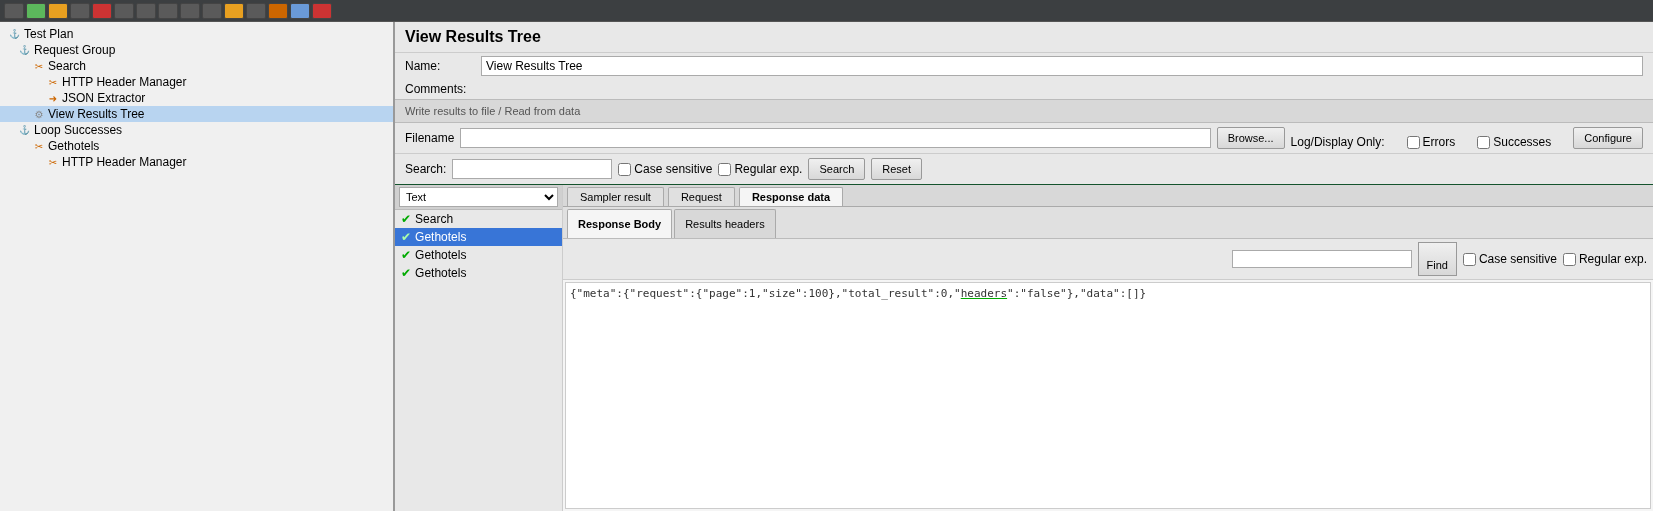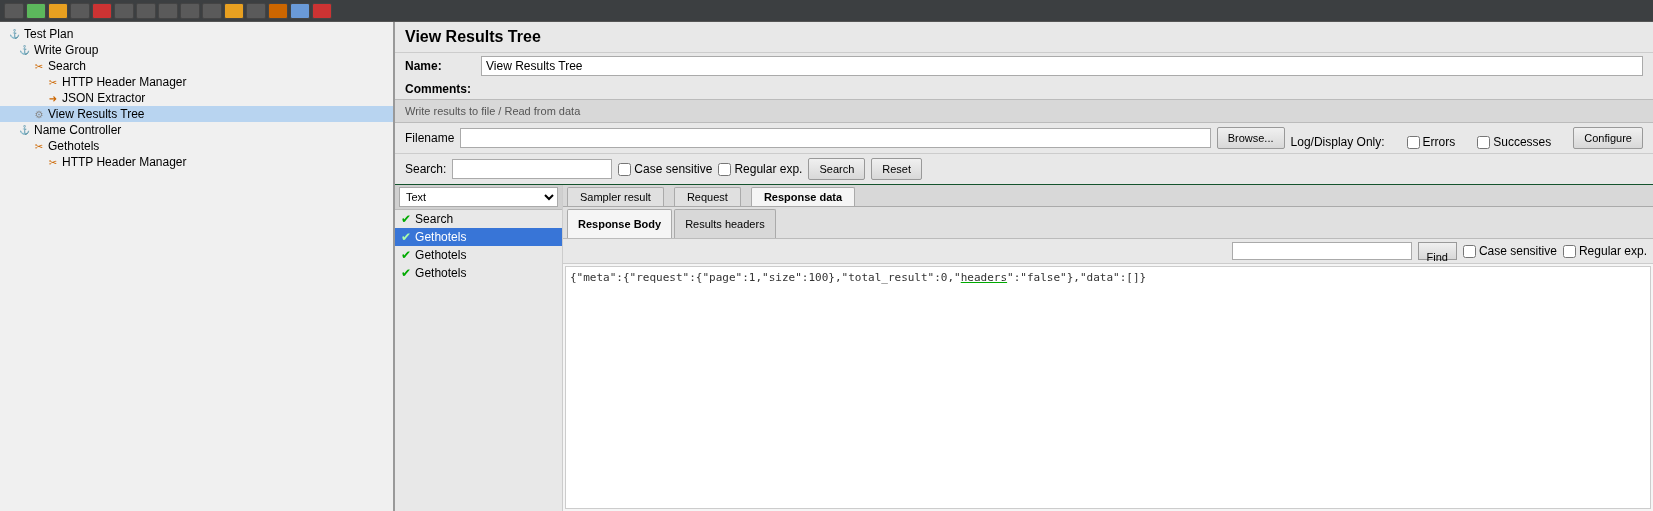--- a/index.html
+++ b/index.html
@@ -27,21 +27,21 @@
     .arrow-icon { color: #cc6600; }
     .gear-icon { color: #888; }
 
     
     .content-panel { flex: 1; background: #f5f5f5; display: flex; flex-direction: column; overflow: hidden; }
 
     .view-header { background: #e8e8e8; border-bottom: 1px solid #ccc; padding: 6px 10px; }
     .view-title { font-size: 16px; font-weight: bold; color: #000; }
 
     .form-row { display: flex; align-items: center; padding: 3px 10px; gap: 6px; background: #e8e8e8; }
-    .form-label { font-size: 12px; font-weight: bold; min-width: 70px; }
+    .form-label { font-size: 12px; font-weight: normal; min-width: 70px; }
     .form-input { flex: 1; height: 20px; border: 1px solid #aaa; background: #fff; padding: 0 4px; font-size: 12px; }
     .form-section { padding: 4px 10px; background: #d8d8d8; border-top: 1px solid #bbb; border-bottom: 1px solid #bbb; }
     .form-section-title { font-size: 11px; color: #555; }
 
     .file-row { display: flex; align-items: center; padding: 4px 10px; gap: 6px; background: #e8e8e8; border-bottom: 1px solid #ccc; }
     .file-label { font-size: 12px; }
     .file-input { flex: 1; height: 20px; border: 1px solid #aaa; background: #fff; padding: 0 4px; font-size: 12px; }
     .btn { height: 22px; padding: 0 10px; border: 1px solid #999; background: linear-gradient(#f0f0f0, #d8d8d8); cursor: pointer; font-size: 11px; border-radius: 2px; }
     .log-display { display: flex; align-items: flex-end; gap: 22px; font-size: 12px; }
     .checkbox-group { display: flex; align-items: center; gap: 3px; }
@@ -60,31 +60,31 @@
     .result-items { flex: 1; overflow-y: auto; }
     .result-item { display: flex; align-items: center; padding: 2px 6px; cursor: pointer; gap: 4px; }
     .result-item.selected { background: #3875d7; color: #fff; }
     .result-item .check { color: #00aa00; font-size: 12px; }
     .result-item.selected .check { color: #aaffaa; }
     .result-item-label { font-size: 12px; }
 
     
     .results-detail-panel { flex: 1; display: flex; flex-direction: column; background: #f5f5f5; overflow: hidden; }
 
-    .tabs-bar { display: flex; background: #d8d8d8; border-bottom: 1px solid #aaa; padding: 2px 4px 0; gap: 10px; }
+    .tabs-bar { display: flex; background: #d8d8d8; border-bottom: 1px solid #aaa; padding: 2px 4px 0; gap: 4px; }
     .tab { padding: 3px 12px; border: 1px solid #aaa; border-bottom: none; background: #e0e0e0; cursor: pointer; font-size: 11px; border-radius: 2px 2px 0 0; }
     .tab.active { background: #f5f5f5; font-weight: bold; }
 
     .sub-tabs-bar { display: flex; background: #e0e0e0; border-bottom: 1px solid #bbb; padding: 2px 4px 0; gap: 2px; }
     .sub-tab { padding: 8px 10px; border: 1px solid #aaa; border-bottom: none; background: #d8d8d8; cursor: pointer; font-size: 11px; border-radius: 2px 2px 0 0; }
     .sub-tab.active { background: #f5f5f5; font-weight: bold; }
 
     .find-bar { display: flex; align-items: center; padding: 3px 6px; background: #e8e8e8; border-bottom: 1px solid #ccc; gap: 6px; justify-content: flex-end; }
     .find-input { width: 180px; height: 18px; border: 1px solid #aaa; background: #fff; padding: 0 4px; font-size: 11px; }
-    .find-btn { height: 18px; padding: 8px 8px; border: 1px solid #999; background: linear-gradient(#f0f0f0, #d8d8d8); cursor: pointer; font-size: 11px; }
+    .find-btn { height: 18px; padding: 16px 8px; border: 1px solid #999; background: linear-gradient(#f0f0f0, #d8d8d8); cursor: pointer; font-size: 11px; }
 
     .response-content { flex: 1; background: #fff; border: 1px solid #ccc; margin: 2px; padding: 4px; overflow: auto; font-family: monospace; font-size: 11px; color: #000; }
 
     .json-text { color: #333; }
   </style>
 </head>
 <body>
 
 <div class="app-container">
   <div class="toolbar">
@@ -111,21 +111,21 @@
 
       <div class="tree-item">
         <span class="indent" style="width:4px;"></span>
         <span class="tree-icon dot-icon">⚓</span>
         <span class="tree-label">Test Plan</span>
       </div>
 
       <div class="tree-item">
         <span class="indent" style="width:14px;"></span>
         <span class="tree-icon dot-icon">⚓</span>
-        <span class="tree-label">Write Group</span>
+        <span class="tree-label">Request Group</span>
       </div>
 
       <div class="tree-item">
         <span class="indent" style="width:28px;"></span>
         <span class="tree-icon scissors-icon">✂</span>
         <span class="tree-label">Search</span>
       </div>
 
       <div class="tree-item">
         <span class="indent" style="width:42px;"></span>
@@ -141,21 +141,21 @@
 
       <div class="tree-item selected">
         <span class="indent" style="width:28px;"></span>
         <span class="tree-icon gear-icon">⚙</span>
         <span class="tree-label">View Results Tree</span>
       </div>
 
       <div class="tree-item">
         <span class="indent" style="width:14px;"></span>
         <span class="tree-icon dot-icon">⚓</span>
-        <span class="tree-label">Name Controller</span>
+        <span class="tree-label">Loop Successes</span>
       </div>
 
       <div class="tree-item">
         <span class="indent" style="width:28px;"></span>
         <span class="tree-icon scissors-icon">✂</span>
         <span class="tree-label">Gethotels</span>
       </div>
 
       <div class="tree-item">
         <span class="indent" style="width:42px;"></span>

